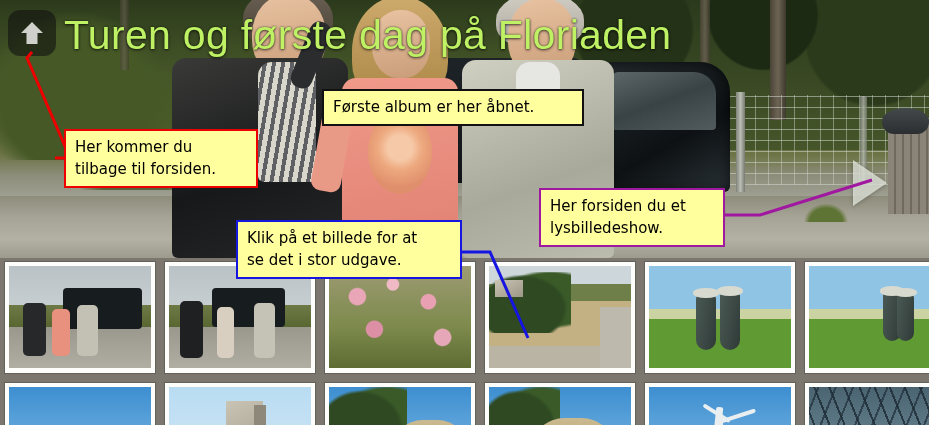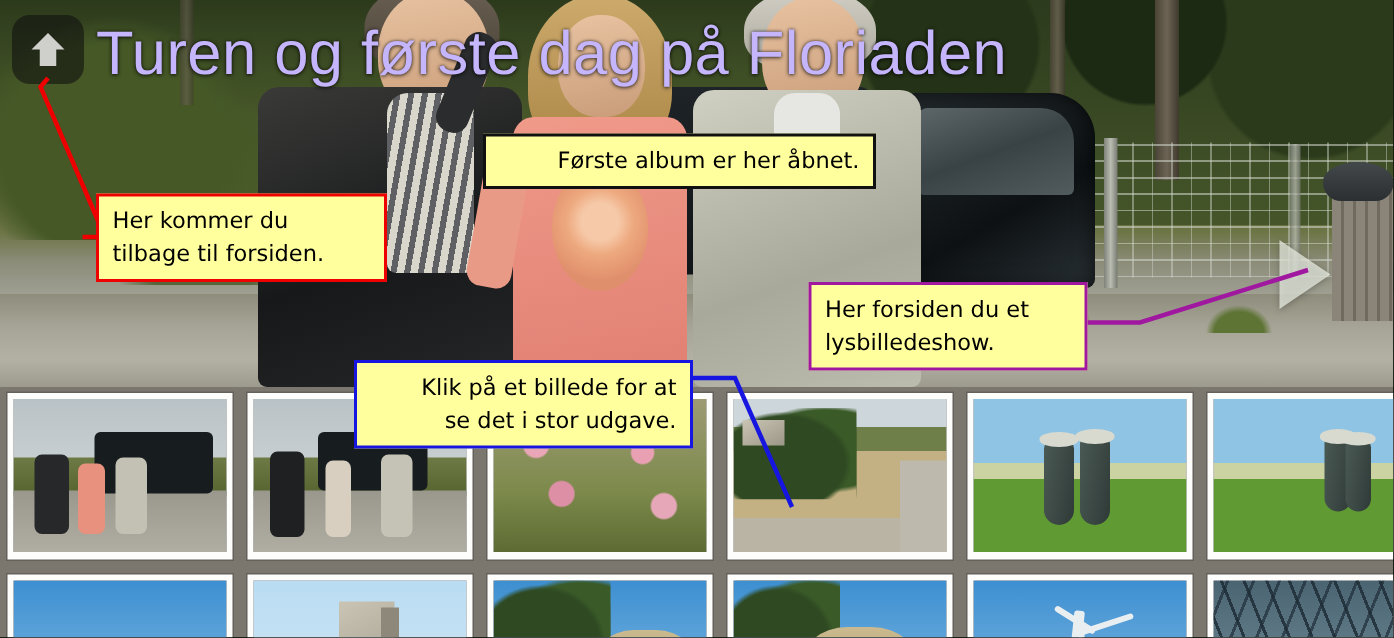--- a/index.html
+++ b/index.html
@@ -46,21 +46,21 @@
   .car-win{position:absolute;background:linear-gradient(160deg,#5d6668,#394244 50%,#525b5d);border-radius:6px 22px 4px 4px;}
 
   
   .bin{position:absolute;background:repeating-linear-gradient(90deg,#8b8478 0 6px,#6f695e 6px 8px);}
   .bin-lid{position:absolute;background:linear-gradient(180deg,#43484a,#2b2f31);border-radius:50% 50% 12px 12px;}
 
   
   .home-btn{position:absolute;left:8px;top:10px;width:48px;height:46px;border-radius:12px;
     background:rgba(18,20,16,.62);display:flex;align-items:center;justify-content:center;}
   .home-btn svg{display:block;}
-  .hero-title{position:absolute;left:64px;top:12px;font-size:41px;line-height:46px;color:#c4b5fd;
+  .hero-title{position:absolute;left:64px;top:12px;font-size:41px;line-height:46px;color:#bef264;
     font-family:"Liberation Sans",sans-serif;font-weight:400;letter-spacing:.3px;white-space:nowrap;
     text-shadow:0 1px 3px rgba(0,0,0,.65),0 0 2px rgba(0,0,0,.5);}
 
   
   .play-tri{position:absolute;left:853px;top:160px;width:0;height:0;
     border-left:34px solid rgba(235,240,228,.72);
     border-top:23px solid transparent;border-bottom:23px solid transparent;
     filter:drop-shadow(0 1px 2px rgba(0,0,0,.35));}
 
   
@@ -289,21 +289,21 @@
   <svg class="leader">
     <polyline points="32,52 27,58 70,158" fill="none" stroke="#ee0000" stroke-width="3"></polyline>
     <polyline points="55,158 70,158" fill="none" stroke="#ee0000" stroke-width="3"></polyline>
     <polyline points="706,215 760,215 872,180" fill="none" stroke="#a018a0" stroke-width="3"></polyline>
     <polyline points="443,252 490,252 528,338" fill="none" stroke="#1616e0" stroke-width="3"></polyline>
   </svg>
 
   <div class="callout c-red" style="left:64px;top:129px;width:172px;">Her kommer du
 tilbage til forsiden.</div>
 
-  <div class="callout c-black" style="left:322px;top:89px;width:240px;text-align:right;">Første album er her åbnet.</div>
+  <div class="callout c-black" style="left:322px;top:89px;width:240px;">Første album er her åbnet.</div>
 
   <div class="callout c-purple" style="left:539px;top:188px;width:164px;">Her forsiden du et
 lysbilledeshow.</div>
 
-  <div class="callout c-blue" style="left:236px;top:240px;width:204px;text-align:right;">Klik på et billede for at
+  <div class="callout c-blue" style="left:236px;top:220px;width:204px;">Klik på et billede for at
 se det i stor udgave.</div>
 
 </div>
 
 </body></html>

